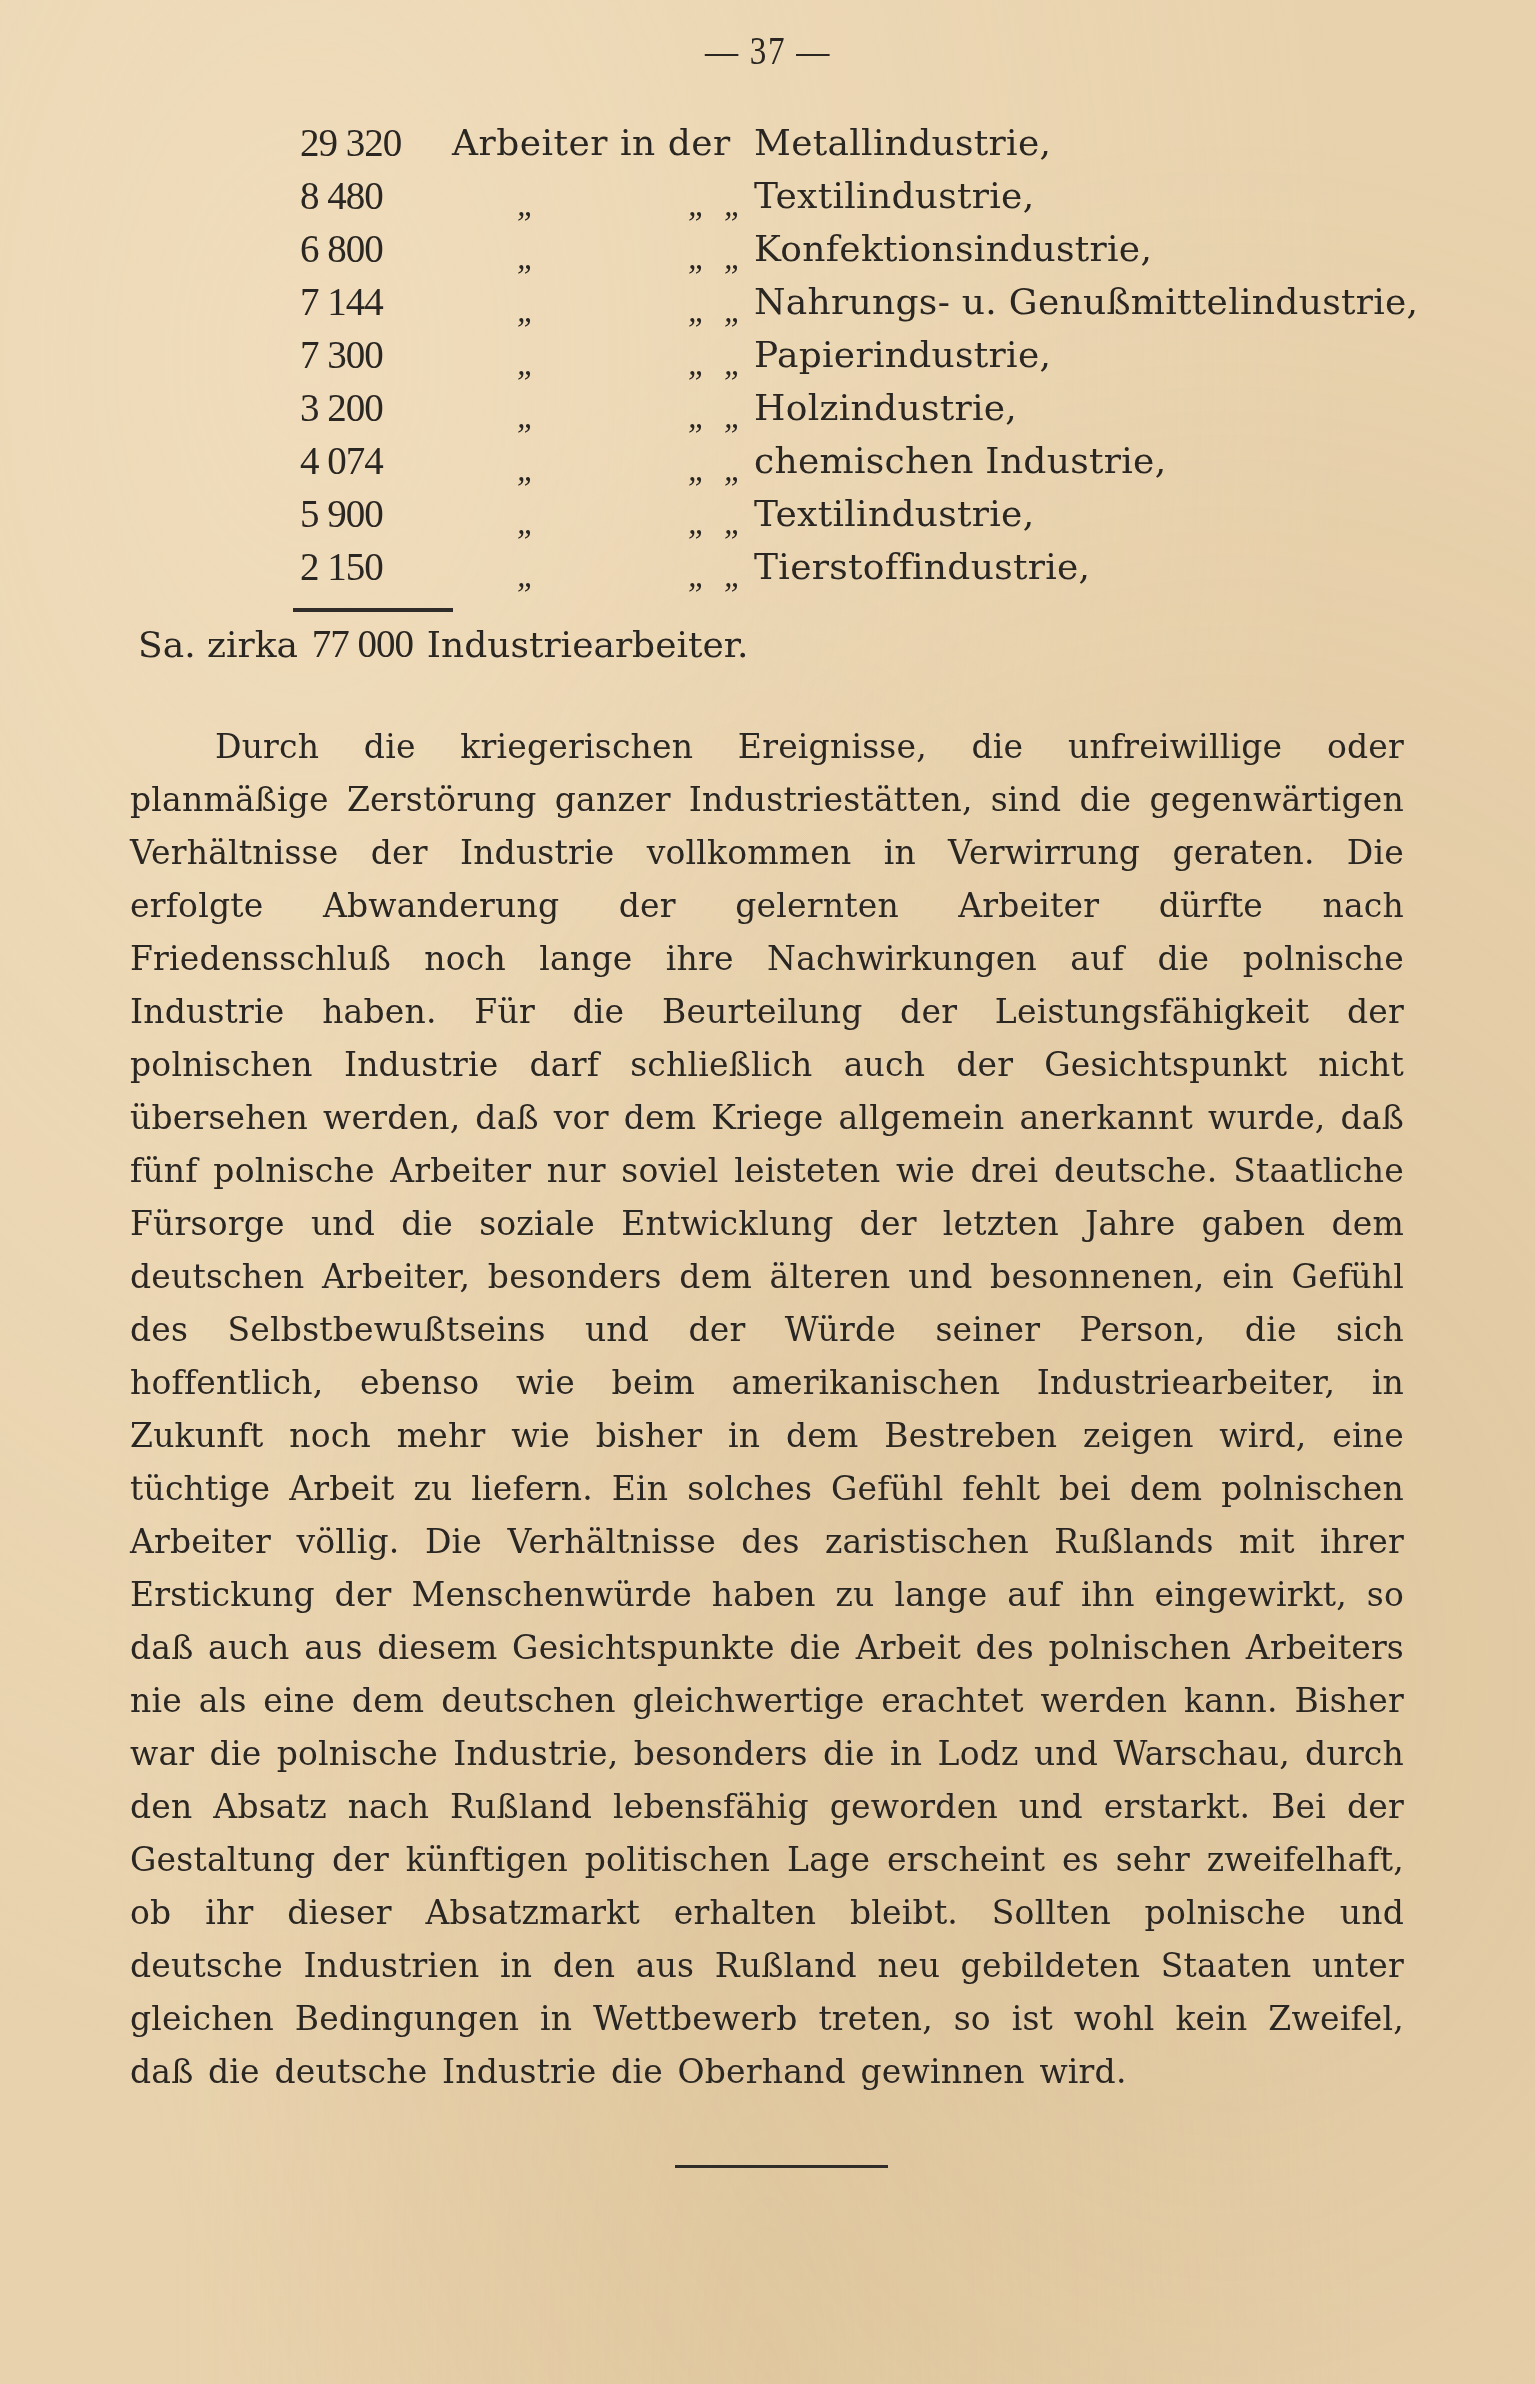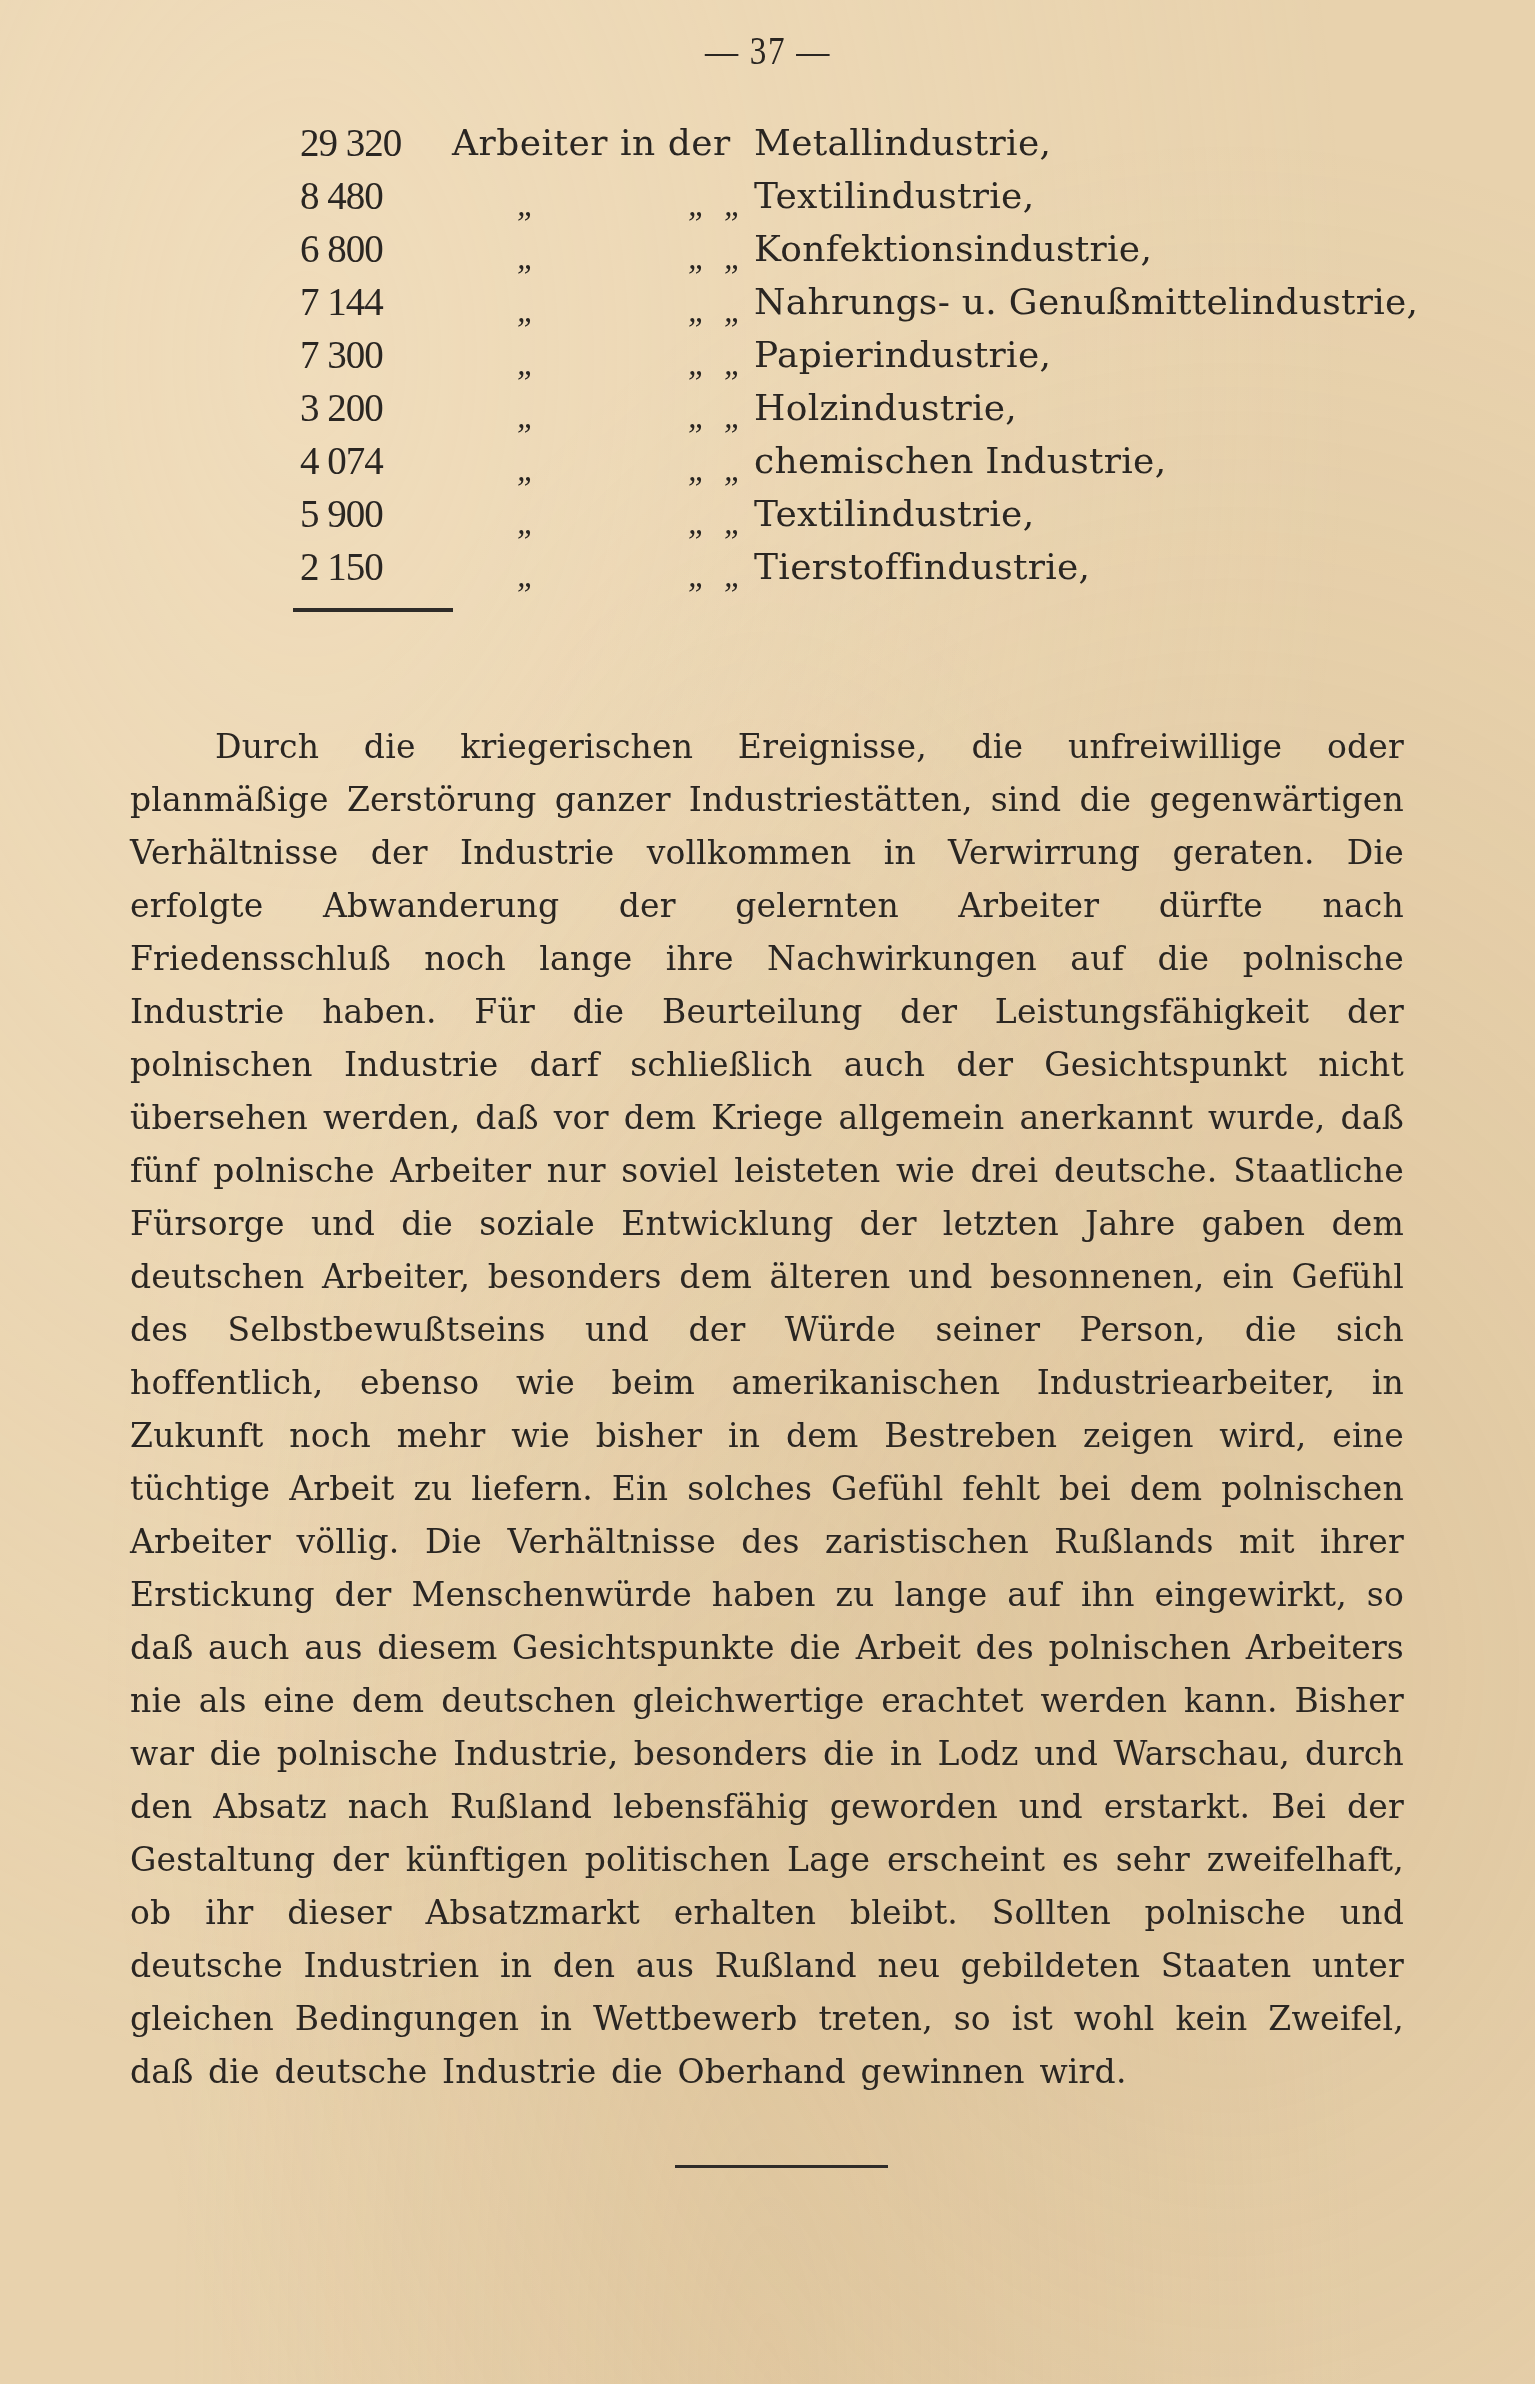--- a/index.html
+++ b/index.html
@@ -112,18 +112,21 @@
       <span class="num">2 150</span>
       <span class="ditto d1">„</span>
       <span class="ditto d2">„</span>
       <span class="ditto d3">„</span>
       <span class="industry">Tierstoffindustrie,</span>
     </div>
   </div>
 
   <div class="sum-rule"></div>
 
+  <div class="sum-line">
+    <span>Sa. zirka</span><span class="sum-num">77 000</span><span>Industriearbeiter.</span>
+  </div>
 
   <p class="paragraph">Durch die kriegerischen Ereignisse, die unfreiwillige oder planmäßige Zerstörung ganzer Industriestätten, sind die gegenwärtigen Verhältnisse der Industrie vollkommen in Verwirrung geraten. Die erfolgte Abwanderung der gelernten Arbeiter dürfte nach Friedensschluß noch lange ihre Nachwirkungen auf die polnische Industrie haben. Für die Beurteilung der Leistungsfähigkeit der polnischen Industrie darf schließlich auch der Gesichtspunkt nicht übersehen werden, daß vor dem Kriege allgemein anerkannt wurde, daß fünf polnische Arbeiter nur soviel leisteten wie drei deutsche. Staatliche Fürsorge und die soziale Entwicklung der letzten Jahre gaben dem deutschen Arbeiter, besonders dem älteren und besonnenen, ein Gefühl des Selbstbewußtseins und der Würde seiner Person, die sich hoffentlich, ebenso wie beim amerikanischen Industriearbeiter, in Zukunft noch mehr wie bisher in dem Bestreben zeigen wird, eine tüchtige Arbeit zu liefern. Ein solches Gefühl fehlt bei dem polnischen Arbeiter völlig. Die Verhältnisse des zaristischen Rußlands mit ihrer Erstickung der Menschenwürde haben zu lange auf ihn eingewirkt, so daß auch aus diesem Gesichtspunkte die Arbeit des polnischen Arbeiters nie als eine dem deutschen gleichwertige erachtet werden kann. Bisher war die polnische Industrie, besonders die in Lodz und Warschau, durch den Absatz nach Rußland lebensfähig geworden und erstarkt. Bei der Gestaltung der künftigen politischen Lage erscheint es sehr zweifelhaft, ob ihr dieser Absatzmarkt erhalten bleibt. Sollten polnische und deutsche Industrien in den aus Rußland neu gebildeten Staaten unter gleichen Bedingungen in Wettbewerb treten, so ist wohl kein Zweifel, daß die deutsche Industrie die Oberhand gewinnen wird.</p>
 
   <div class="end-rule"></div>
 </div>
 
 
 </body></html>

